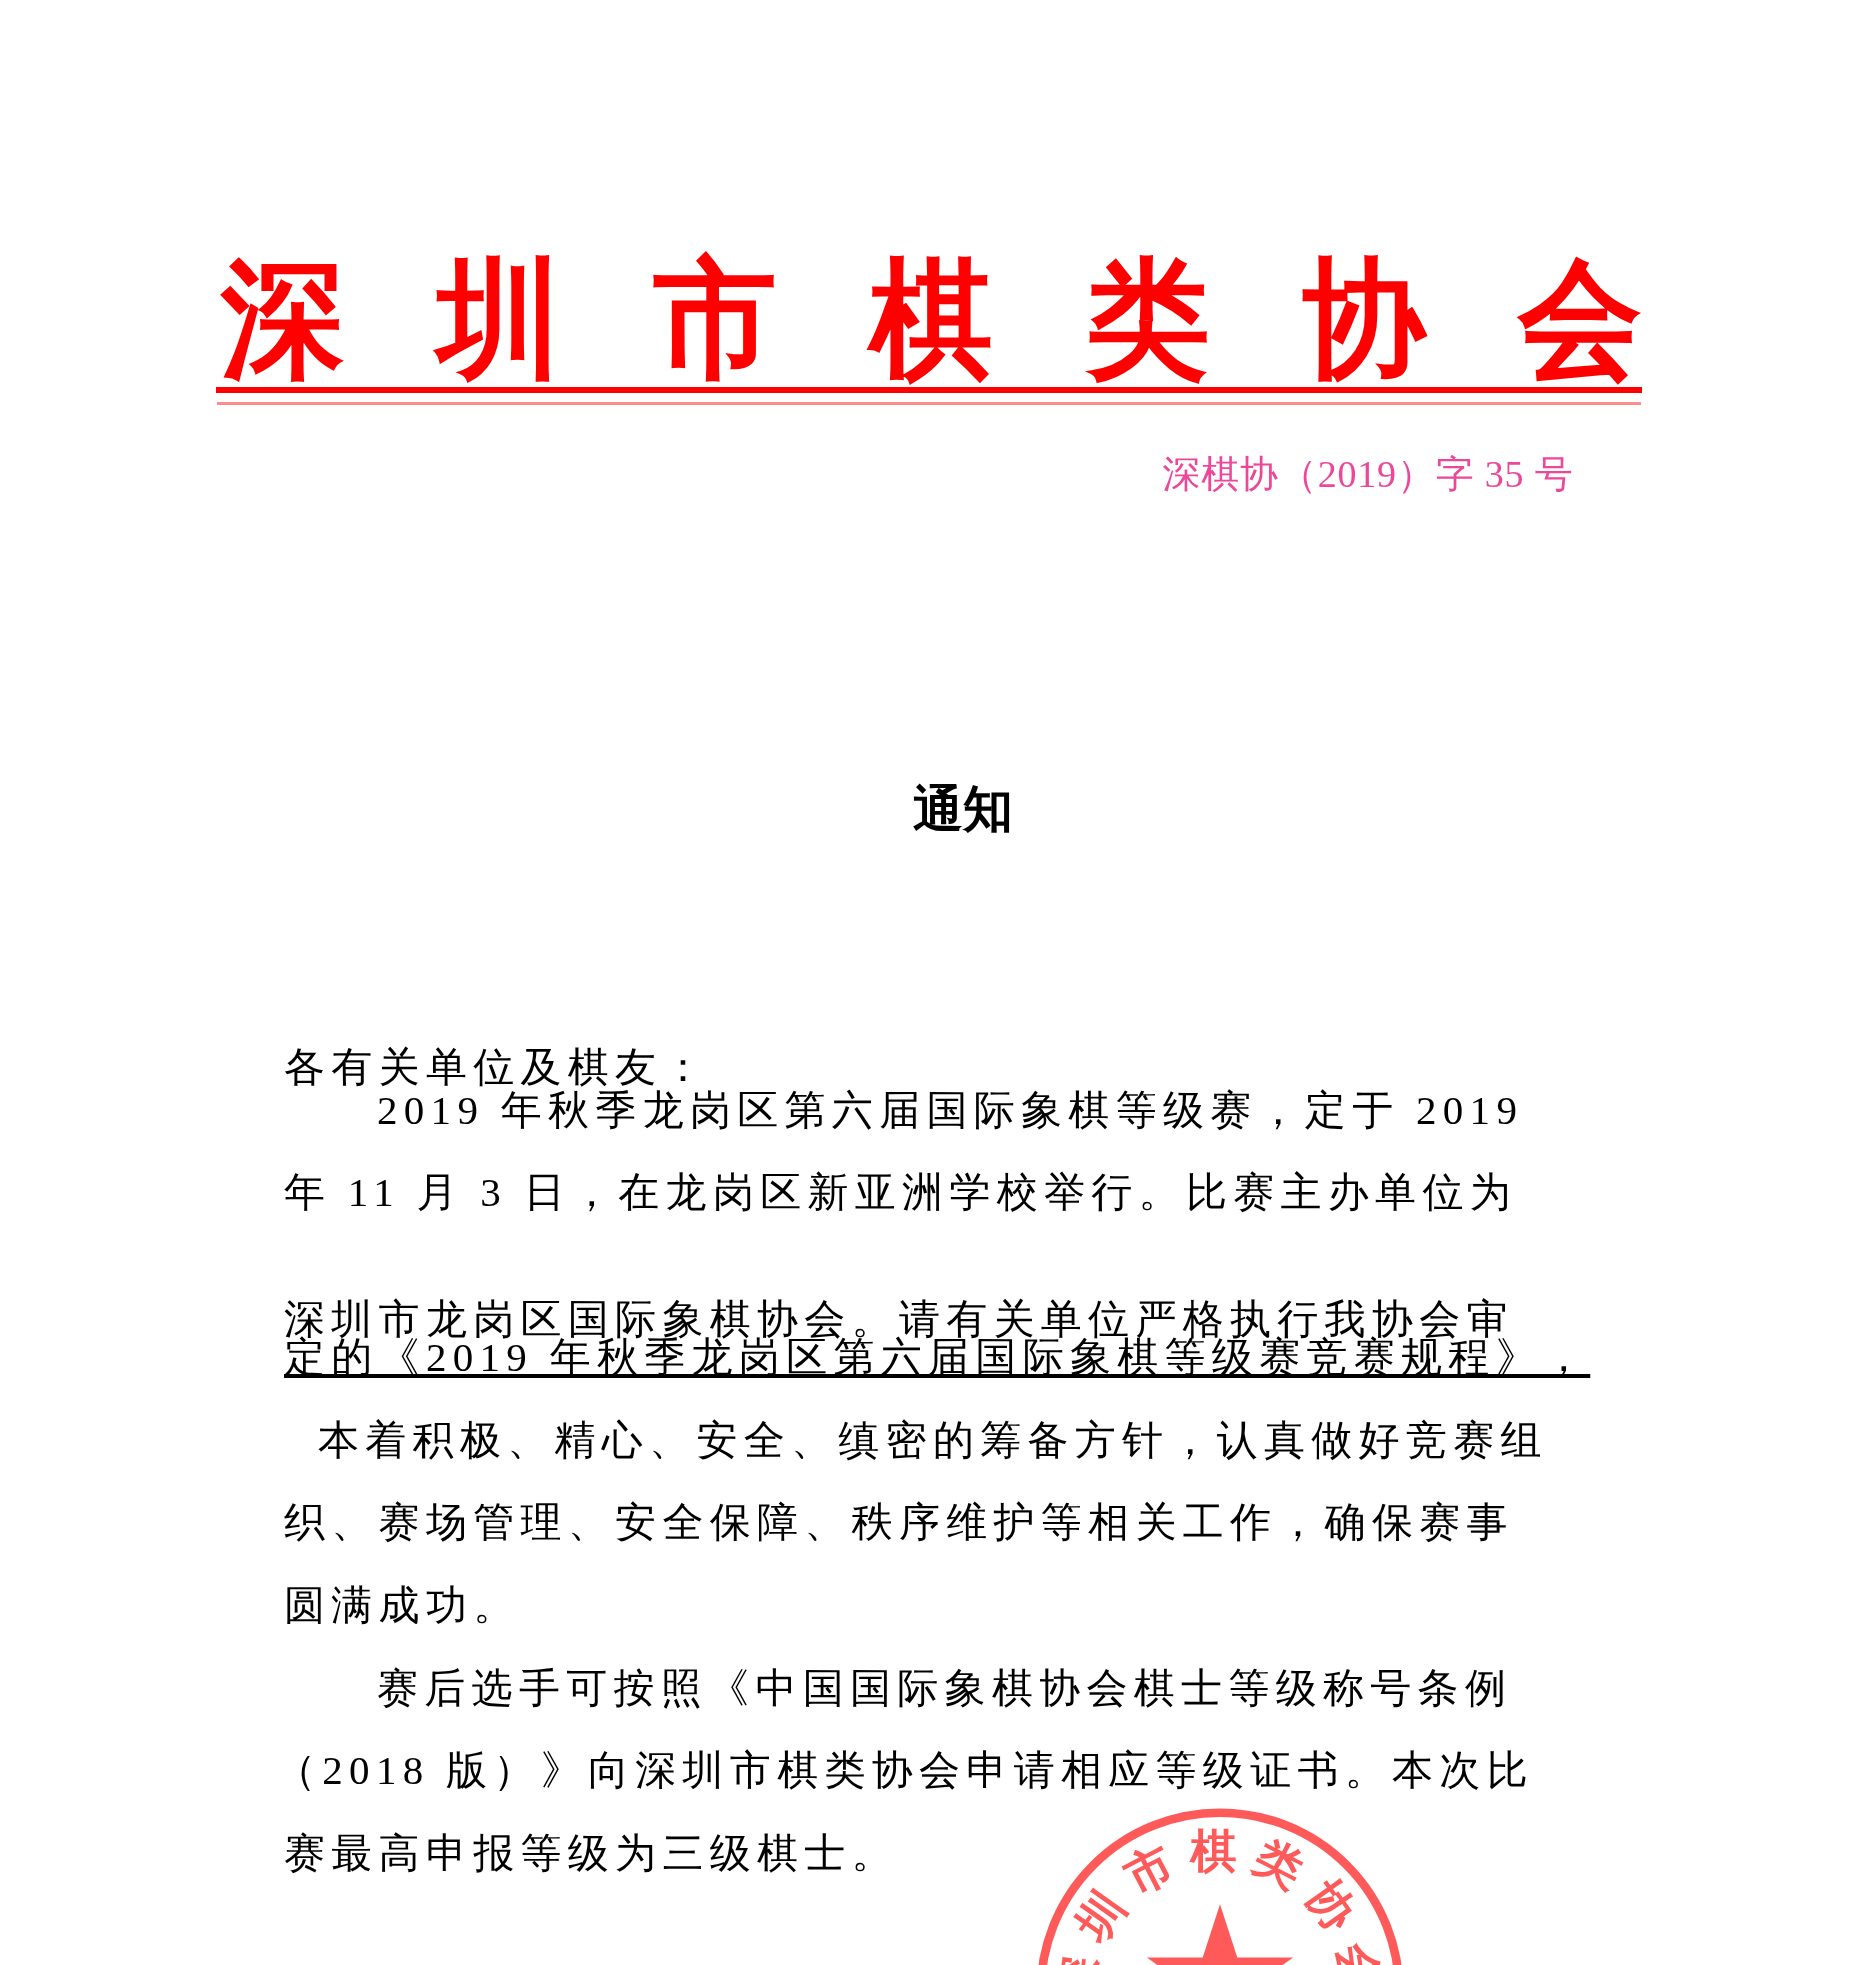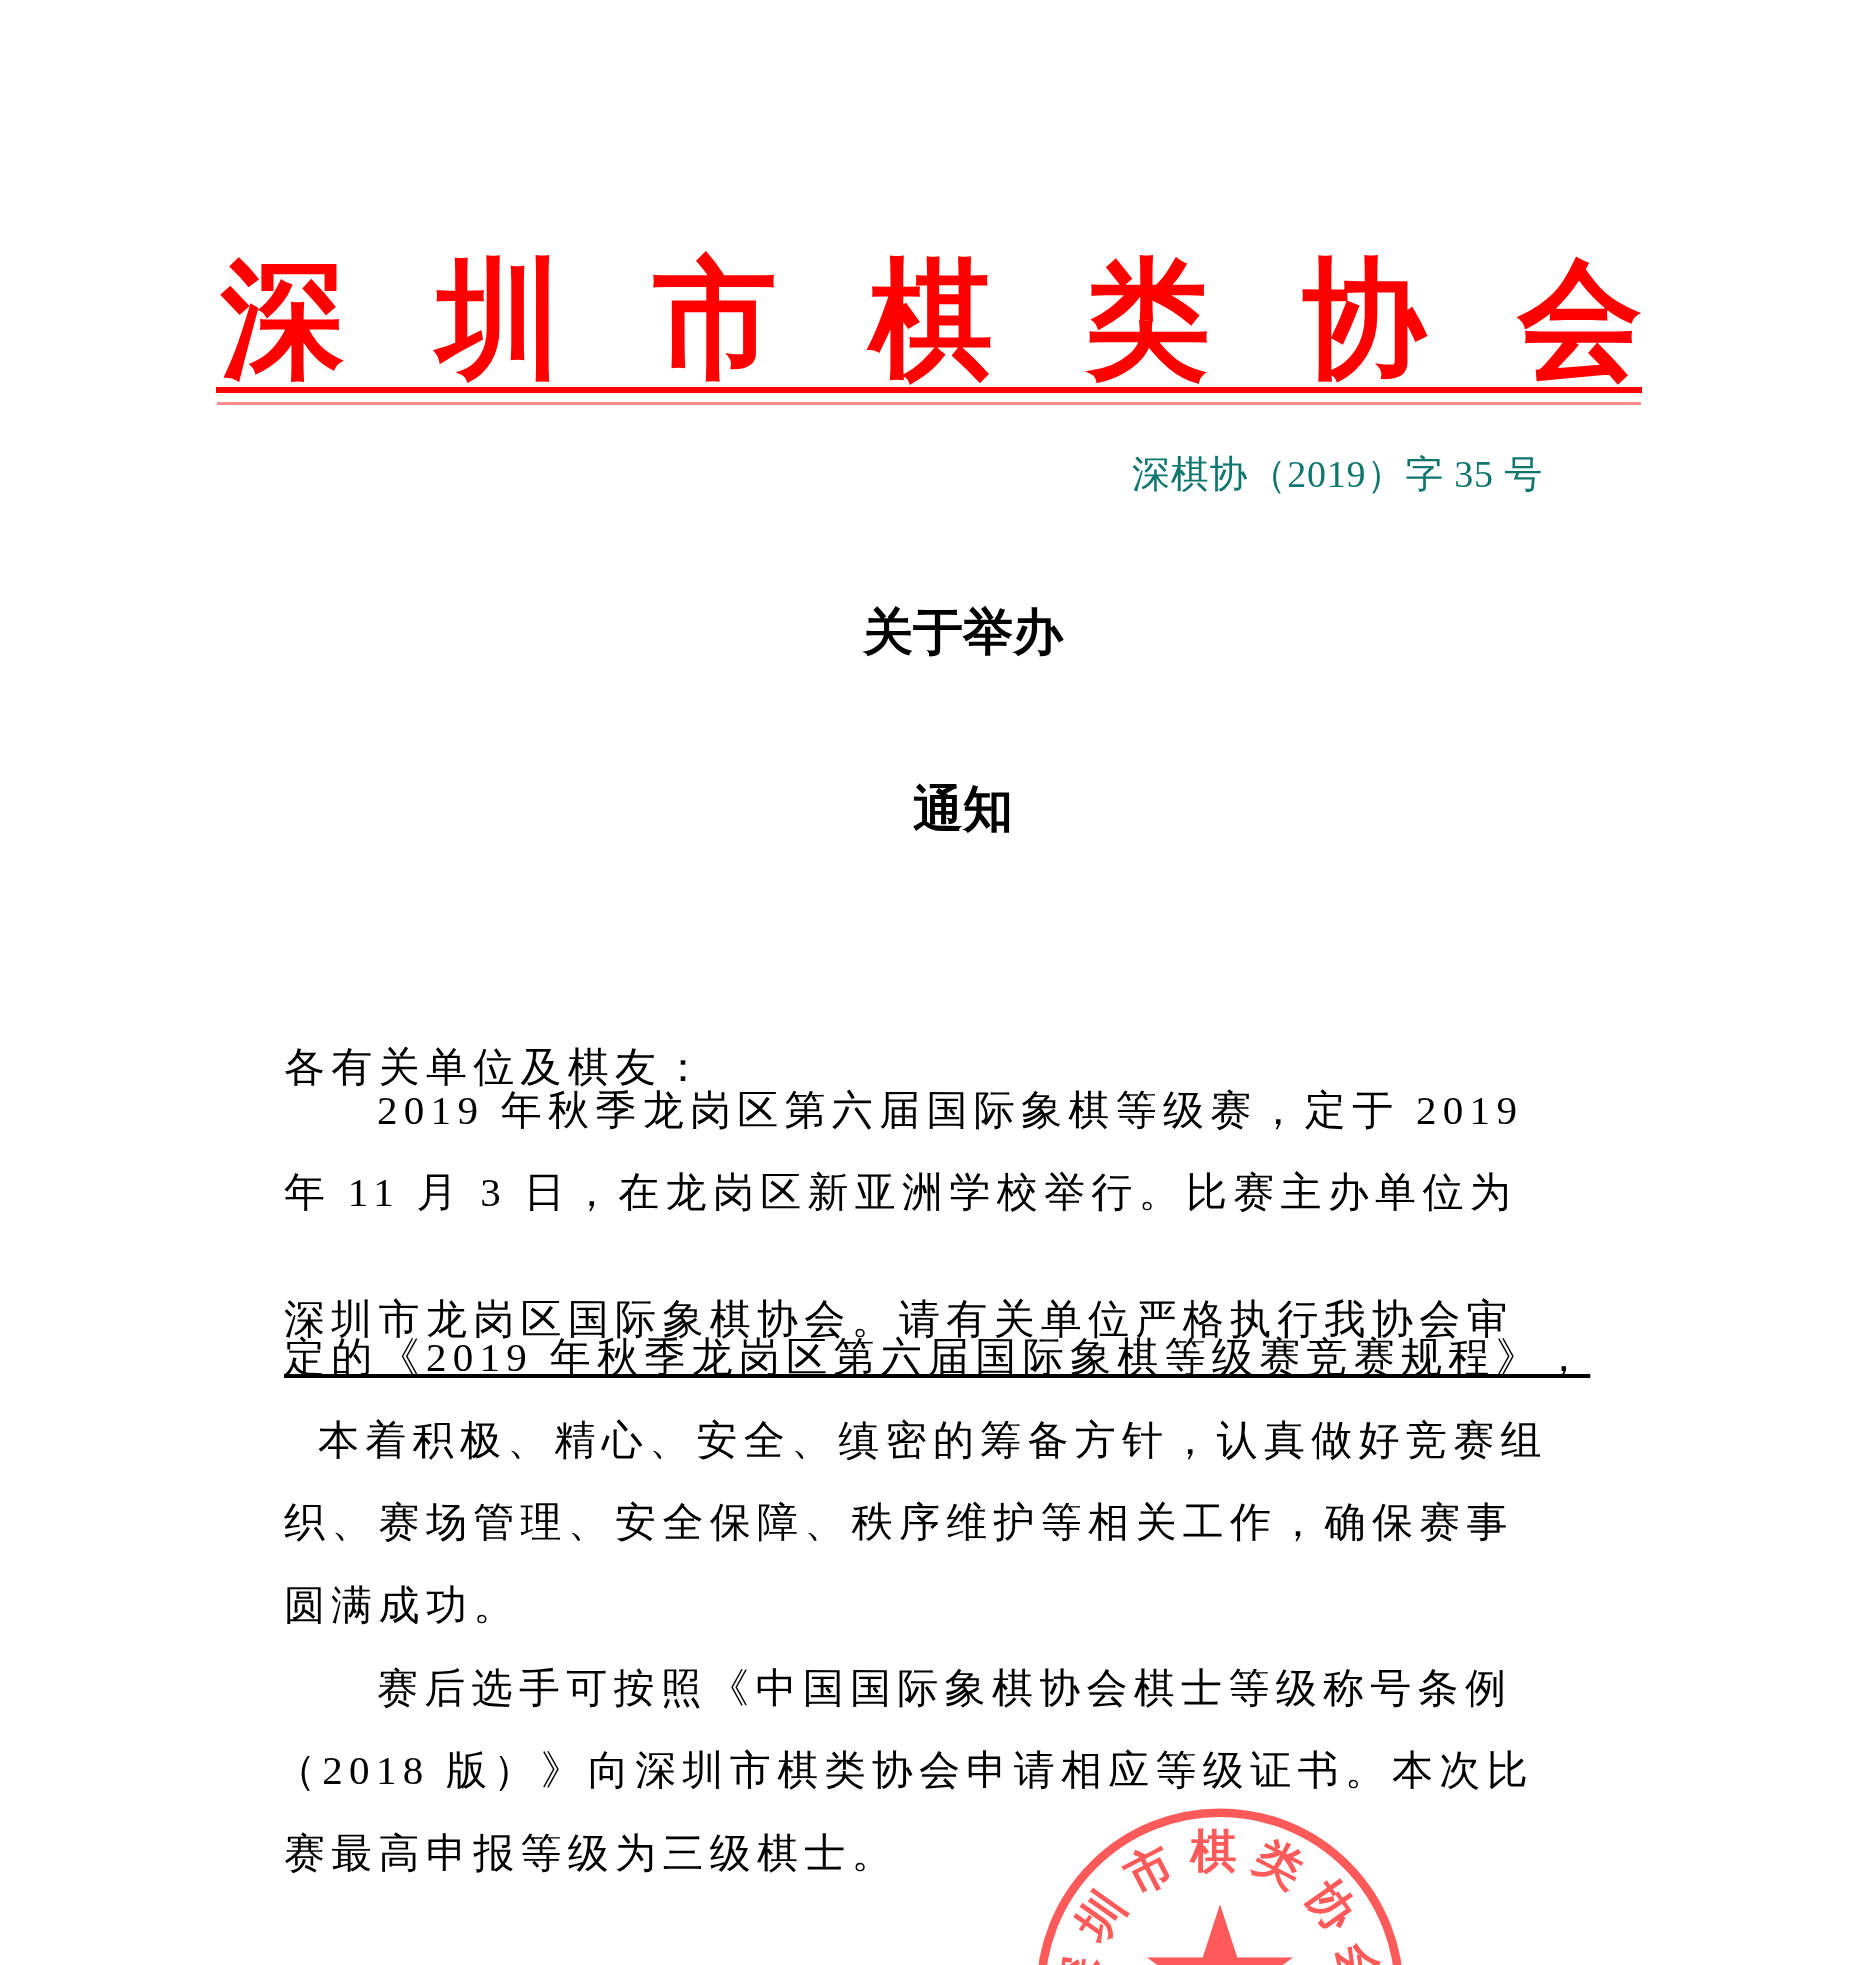--- a/index.html
+++ b/index.html
@@ -14,21 +14,21 @@
   }
   .masthead span { display: block; transform: scaleX(0.95); }
 
   .rule { position: absolute; }
   .rule-top-thick { left: 216px; top: 387px; width: 1426px; height: 6.3px; background: #ff0000; }
   .rule-top-thin  { left: 217px; top: 402px; width: 1424px; height: 3.1px; background: #ff8c8c; }
 
   .docnum {
     position: absolute; left: 1132px; top: 451px; width: 472px; height: 47px;
     font-family: "Liberation Serif", "DejaVu Serif", serif; font-size: 38px; line-height: 47px;
-    color: #0f766e; white-space: nowrap; letter-spacing: 0.8px;
+    color: #ec4899; white-space: nowrap; letter-spacing: 0.8px; text-align: center;
   }
 
   .title {
     position: absolute; left: 275px; width: 1376px; text-align: center;
     font-family: "DejaVu Sans", "Liberation Sans", sans-serif; font-weight: bold;
     color: #000; font-size: 50px; line-height: 63px; white-space: nowrap;
   }
   .title-1 { top: 601px; }
   .title-2 { top: 690px; }
   .title-3 { top: 778px; }
@@ -56,21 +56,20 @@
     <span>棋</span>
     <span>类</span>
     <span>协</span>
     <span>会</span>
   </div>
   <div class="rule rule-top-thick"></div>
   <div class="rule rule-top-thin"></div>
 
   <div class="docnum">深棋协（2019）字 35 号</div>
 
-  <div class="title title-1">关于举办</div>
   <div class="title title-3">通知</div>
 
   <div class="body-text">
     <div class="line" style="top:1040px;">各有关单位及棋友：</div>
 
     <div class="line" style="top:1083px; left:377px;">2019 年秋季龙岗区第六届国际象棋等级赛，定于 2019</div>
     <div class="line" style="top:1165px;">年 11 月 3 日，在龙岗区新亚洲学校举行。比赛主办单位为</div>
     <div class="line" style="top:1248px;margin-top:44px;">深圳市龙岗区国际象棋协会。请有关单位严格执行我协会审</div>
     <div class="line" style="top:1330px;text-decoration:underline;">定的《2019 年秋季龙岗区第六届国际象棋等级赛竞赛规程》，</div>
     <div class="line" style="top:1413px;margin-left:34px;">本着积极、精心、安全、缜密的筹备方针，认真做好竞赛组</div>

